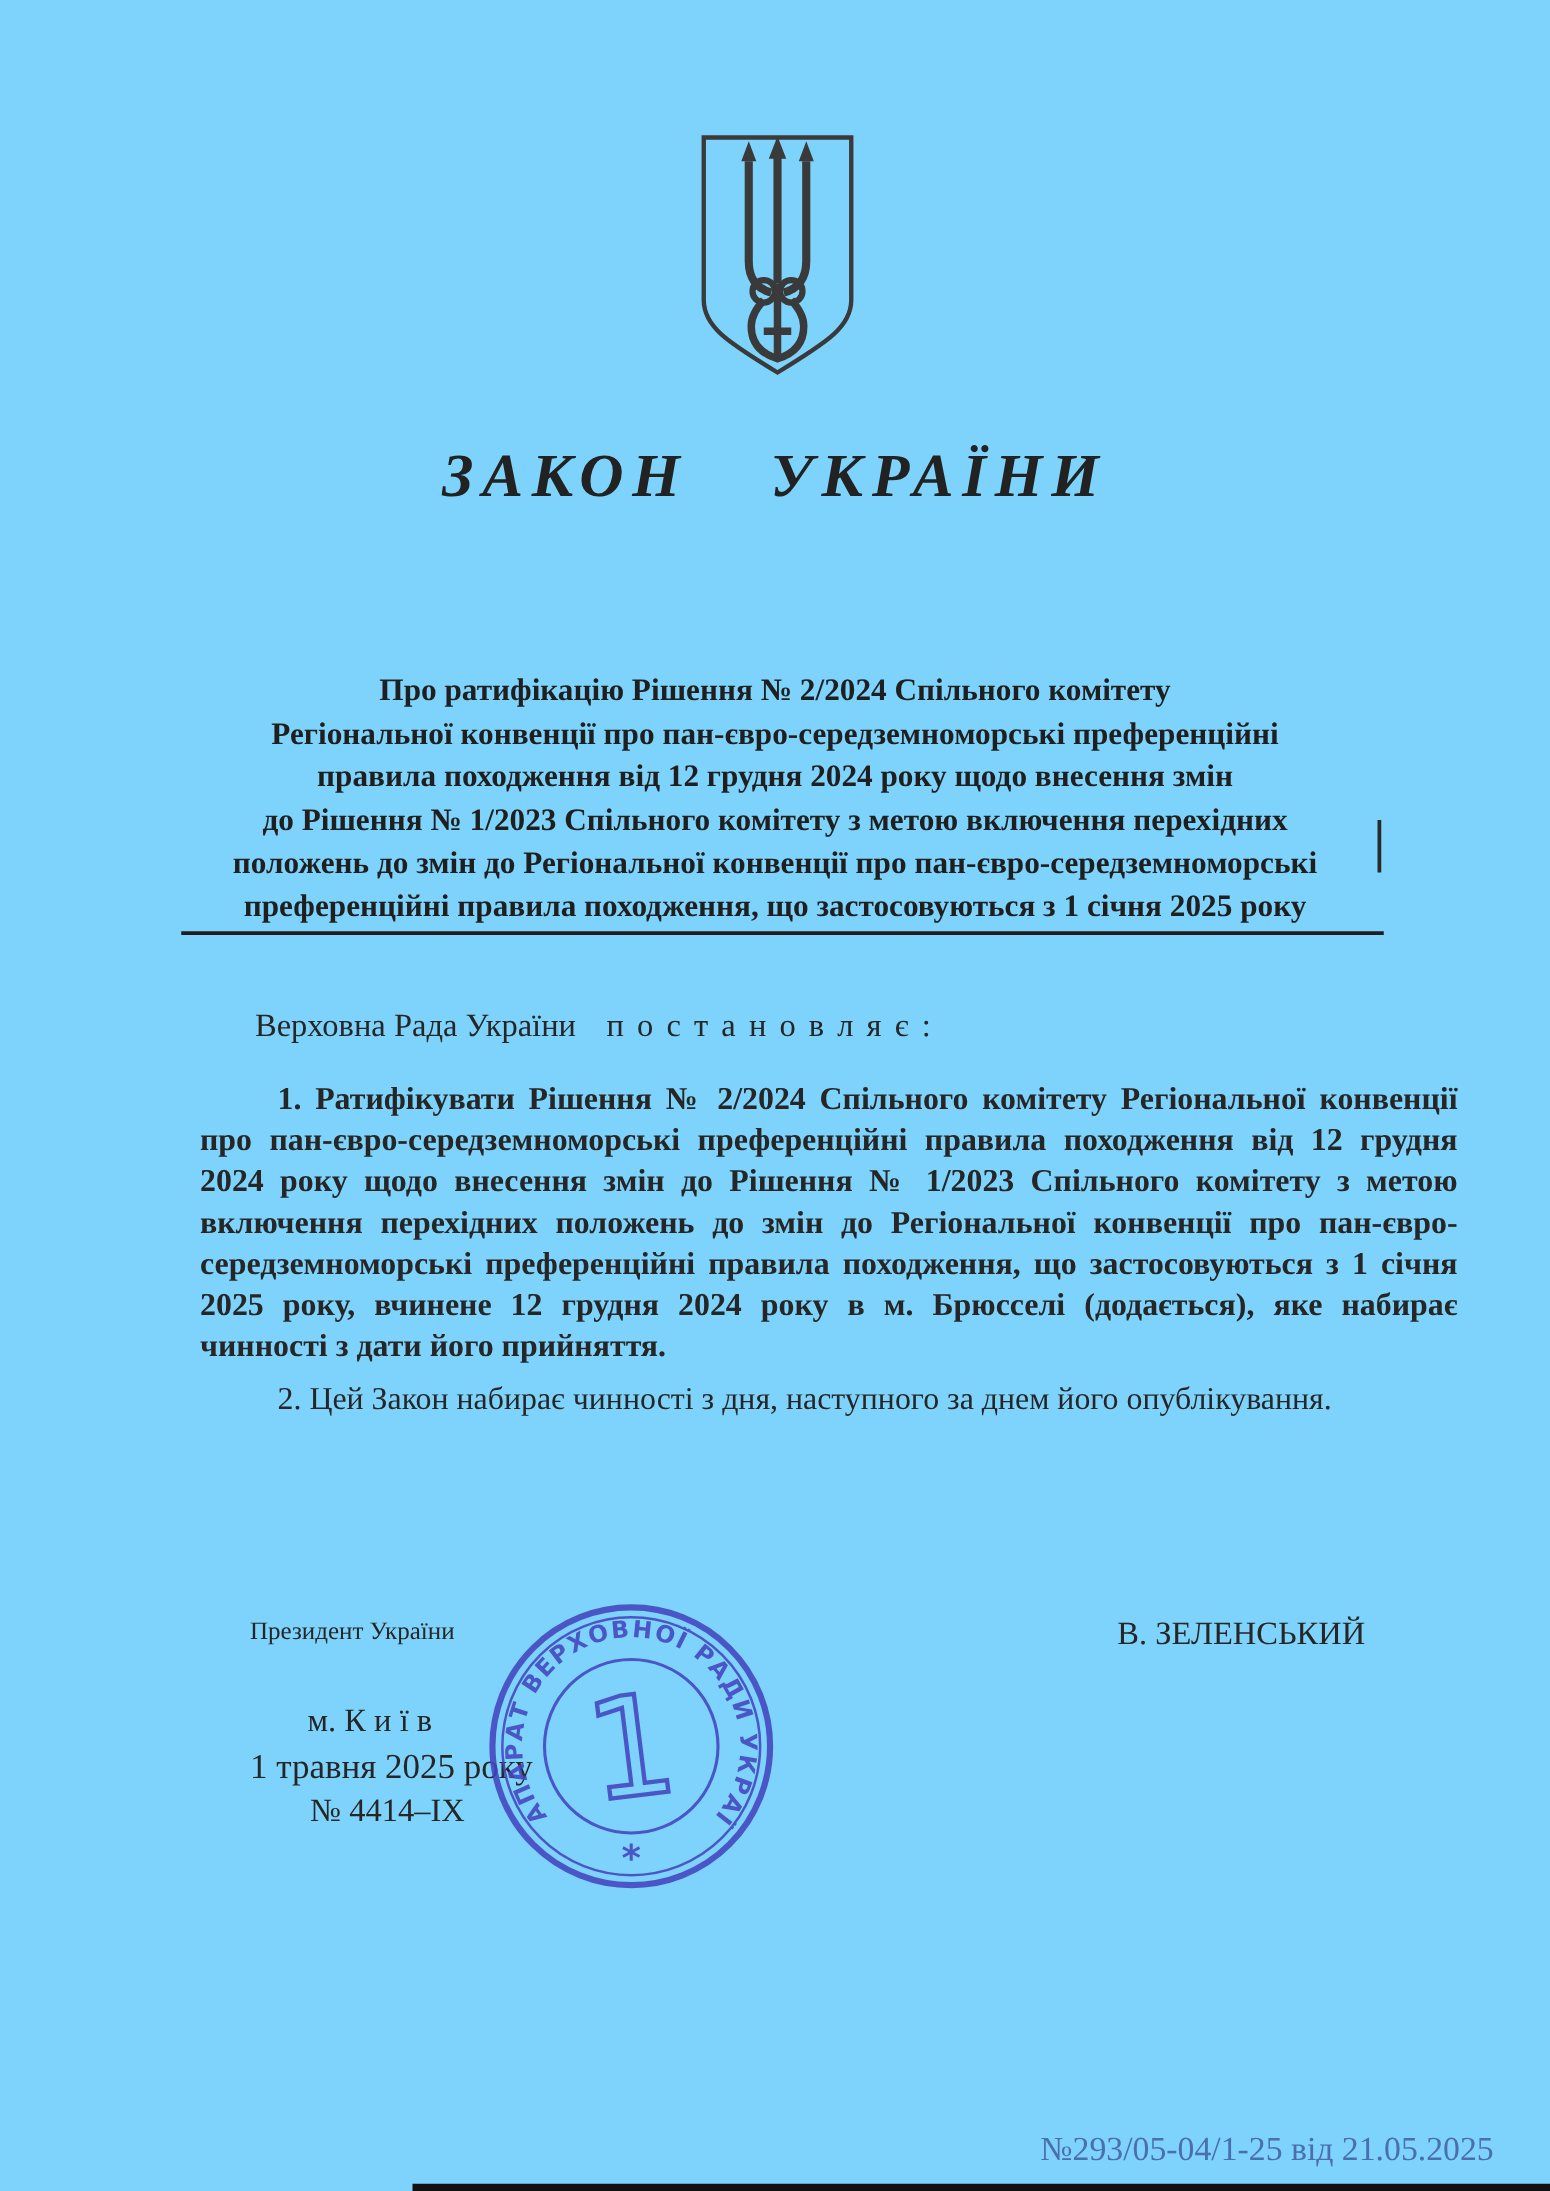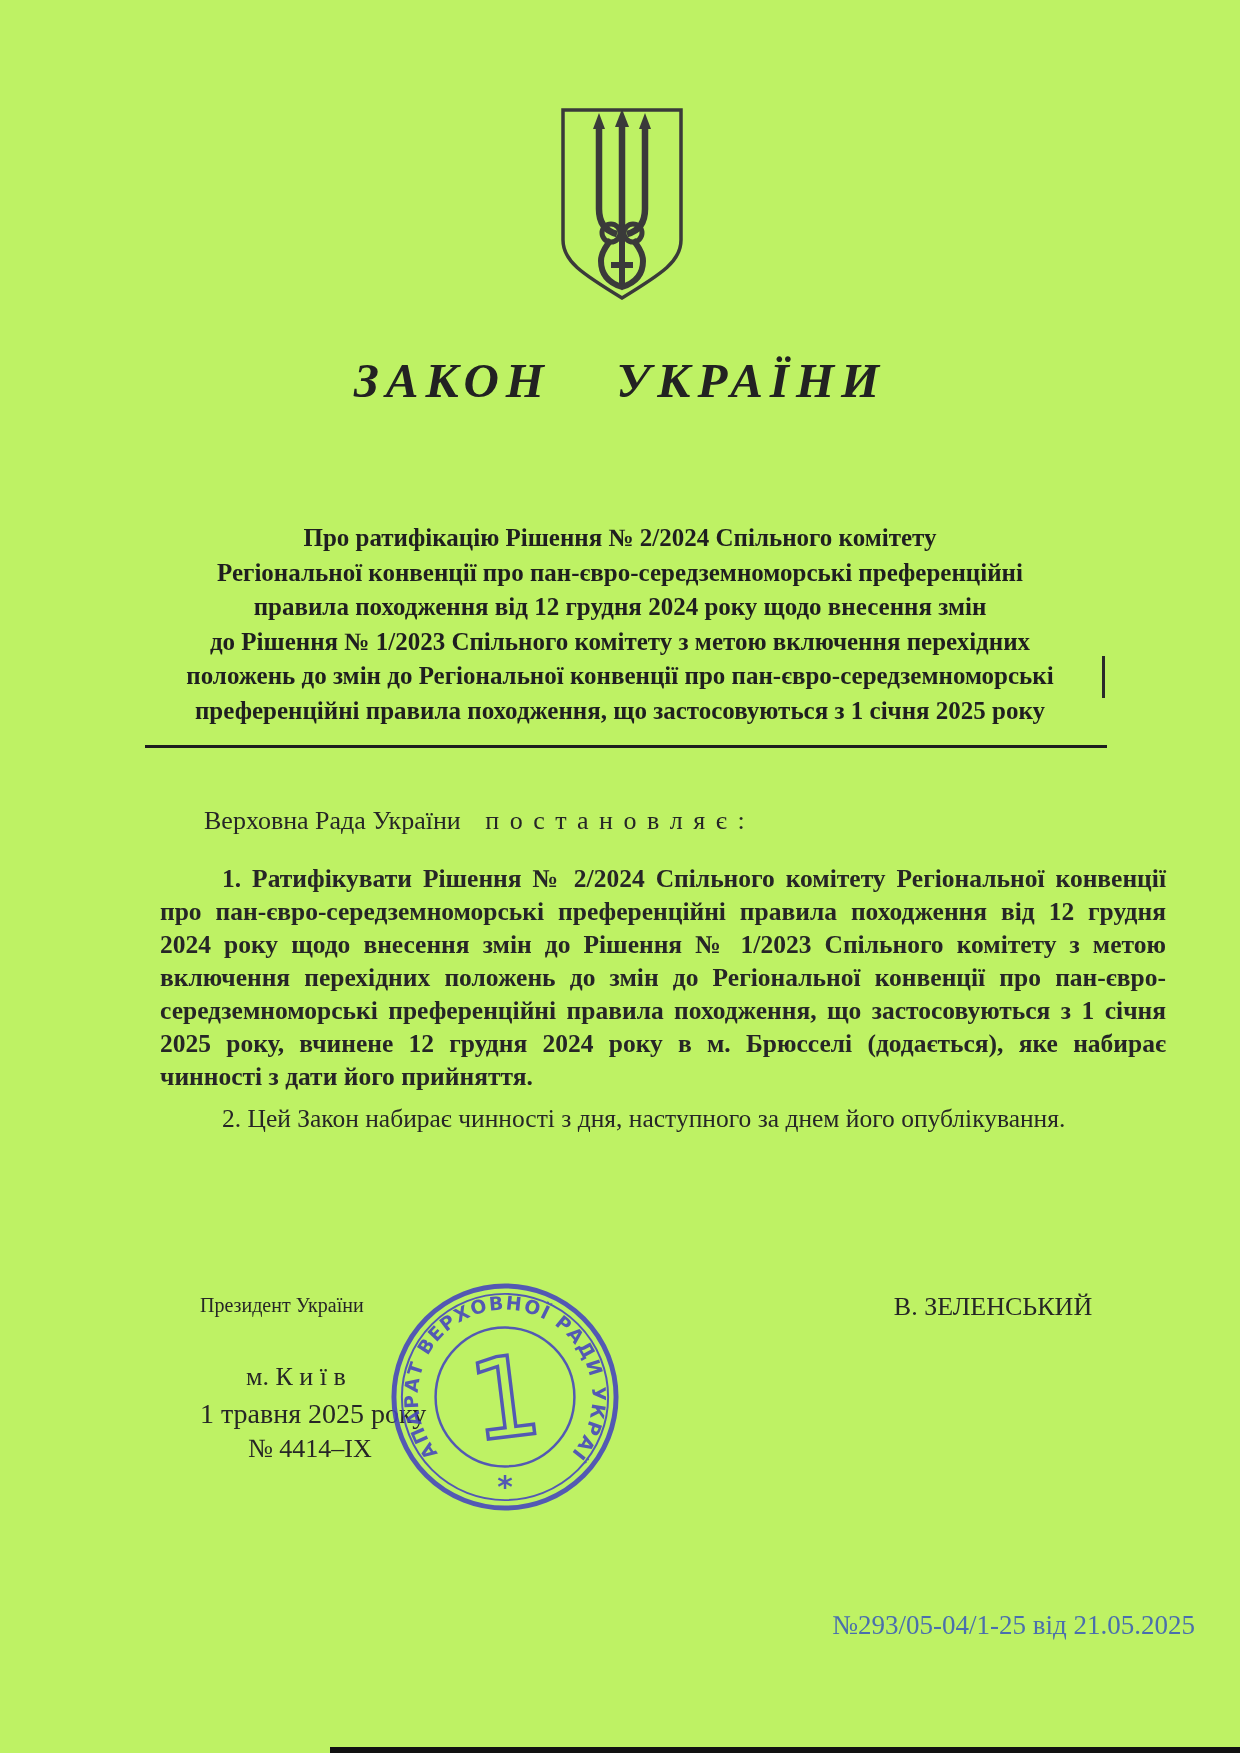--- a/index.html
+++ b/index.html
@@ -1,41 +1,41 @@
 <!DOCTYPE html>
 <html lang="uk"><head>
 <meta charset="utf-8">
 <style>
   html,body{margin:0;padding:0;background:#e8e8e8;}
   .page{
     position:relative;
     width:1240px;height:1753px;
     margin:0 auto;
-    background:#bef264;
+    background:#7dd3fc;
     font-family:"Liberation Serif","DejaVu Serif",serif;
     color:#262626;
     overflow:hidden;
   }
   .abs{position:absolute;}
 
   
   .emblem{left:555px;top:105px;width:134px;height:198px;}
 
   
   .law-title{
     left:0;top:352px;width:1240px;
     text-align:center;
     font-size:49px;font-weight:bold;font-style:italic;
     letter-spacing:7px;word-spacing:46px;
     color:#222;
   }
 
   
   .doc-title{
-    left:105px;top:521px;width:1030px;
+    left:105px;top:536px;width:1030px;
     text-align:center;
     font-size:25px;font-weight:bold;
     line-height:34.5px;
     color:#1f1f1f;
   }
   .title-underline{
     left:145px;top:745px;width:962px;height:3px;
     background:#1e1e1e;
   }
   .artifact-vline{
@@ -65,21 +65,21 @@
   .sig-name{left:848px;top:1292px;width:290px;text-align:center;font-size:26px;}
   .iss-city{left:246px;top:1362px;font-size:26px;}
   .iss-date{left:200px;top:1398px;font-size:28px;}
   .iss-number{left:248px;top:1434px;font-size:26px;}
 
   
   .stamp{left:388px;top:1280px;width:234px;height:234px;opacity:.88;}
 
   
   .reg-note{
-    left:740px;top:1610px;width:455px;
+    left:740px;top:1704px;width:455px;
     text-align:right;
     font-size:27px;
     color:#4a6fad;
   }
 
   
   .bottom-strip{left:330px;top:1747px;width:910px;height:6px;background:#111;}
 </style>
 </head>
 <body>

